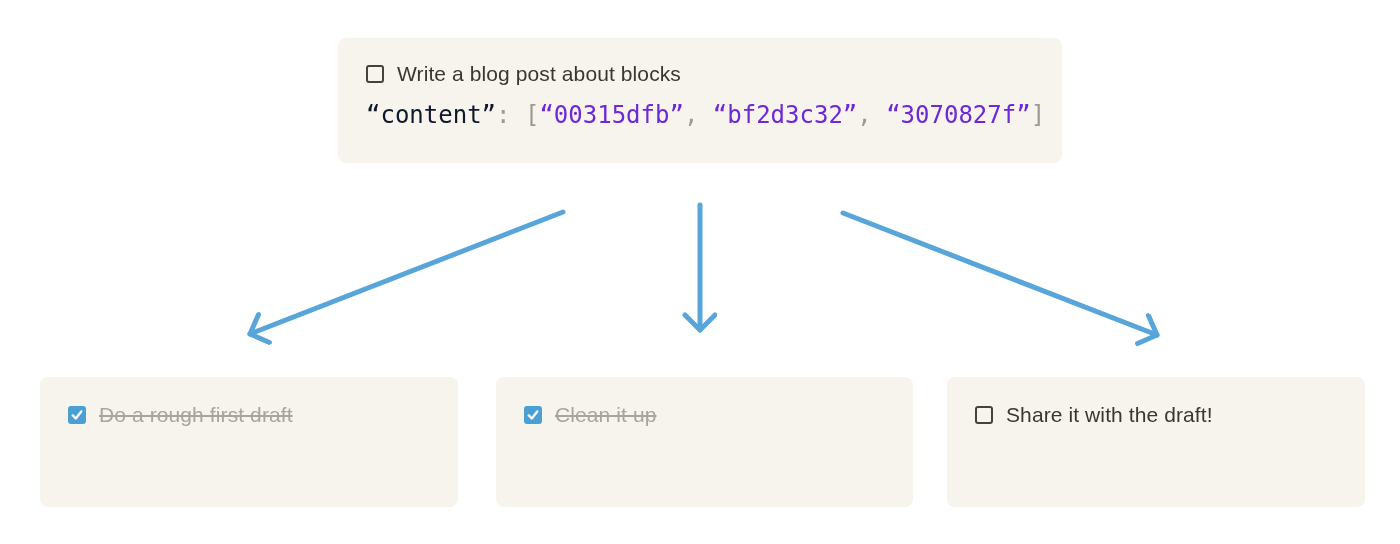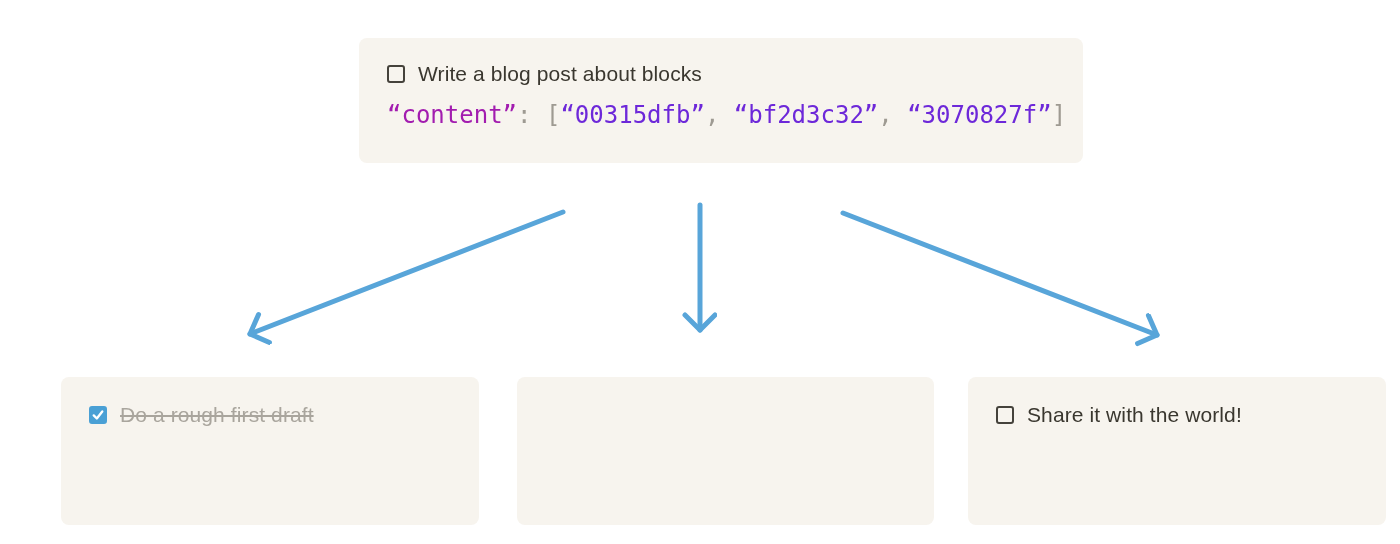--- a/index.html
+++ b/index.html
@@ -1,24 +1,24 @@
 <!DOCTYPE html>
 <html><head>
 <meta charset="utf-8">
 <style>
   html,body{margin:0;padding:0;}
   body{
     width:1400px;height:544px;position:relative;background:#ffffff;
     font-family:"Liberation Sans",sans-serif;overflow:hidden;
   }
   .card{
-    position:absolute;background:#f7f4ee;border-radius:8px;box-sizing:border-box;margin-left:21px;
+    position:absolute;background:#f7f4ee;border-radius:8px;box-sizing:border-box;
   }
   #parent-card{left:338px;top:38px;width:724px;height:125px;padding:23px 0 0 28px;}
-  .child-card{top:377px;height:148px;padding:25px 0 0 28px;}
+  .child-card{top:377px;height:130px;padding:25px 0 0 28px;}
   #child-card-0{left:40px;width:418px;}
   #child-card-1{left:496px;width:417px;}
   #child-card-2{left:947px;width:418px;}
 
   .todo{display:flex;align-items:center;gap:13px;height:26px;}
   .todo-label{font-size:21px;color:#3a372f;letter-spacing:.1px;}
   .cb{
     width:18px;height:18px;border:2px solid #45423b;border-radius:3px;
     box-sizing:border-box;display:flex;align-items:center;justify-content:center;
     background:transparent;flex:0 0 auto;
@@ -27,21 +27,21 @@
   .todo.is-checked .cb{background:#4aa0d5;border-color:#4aa0d5;}
   .todo.is-checked .cb svg{display:block;}
   .todo.is-checked .todo-label{
     color:#a9a59d;text-decoration:line-through;text-decoration-thickness:1.5px;
   }
 
   .code{
     font-family:"DejaVu Sans Mono","Liberation Mono",monospace;
     font-size:24px;line-height:30px;margin-top:13px;white-space:nowrap;
   }
-  .tok-key{color:#a21caf;}
+  .tok-key{color:#0f172a;}
   .tok-val{color:#6d28d9;}
   .tok-punct{color:#9e9a92;}
   .gap{display:inline-block;width:1ch;}
 
   #arrows-layer{position:absolute;left:0;top:0;pointer-events:none;}
 </style>
 </head>
 <body>
 
 <svg id="arrows-layer" width="1400" height="544" viewBox="0 0 1400 544">
@@ -70,22 +70,30 @@
     <span class="cb">
       <svg width="14" height="14" viewBox="0 0 18 18">
         <polyline points="3.5,9.5 7.5,13.5 14.5,4.5" fill="none" stroke="#ffffff" stroke-width="3" stroke-linecap="round" stroke-linejoin="round"></polyline>
       </svg>
     </span>
     <span class="todo-label">Do a rough first draft</span>
   </div>
 </section>
 
 <section class="card child-card" id="child-card-1">
+  <div class="todo is-checked">
+    <span class="cb">
+      <svg width="14" height="14" viewBox="0 0 18 18">
+        <polyline points="3.5,9.5 7.5,13.5 14.5,4.5" fill="none" stroke="#ffffff" stroke-width="3" stroke-linecap="round" stroke-linejoin="round"></polyline>
+      </svg>
+    </span>
+    <span class="todo-label">Clean it up</span>
+  </div>
 </section>
 
 <section class="card child-card" id="child-card-2">
   <div class="todo">
     <span class="cb">
       
     </span>
-    <span class="todo-label">Share it with the world!</span>
+    <span class="todo-label">Share it with the draft!</span>
   </div>
 </section>
 
 </body></html>

